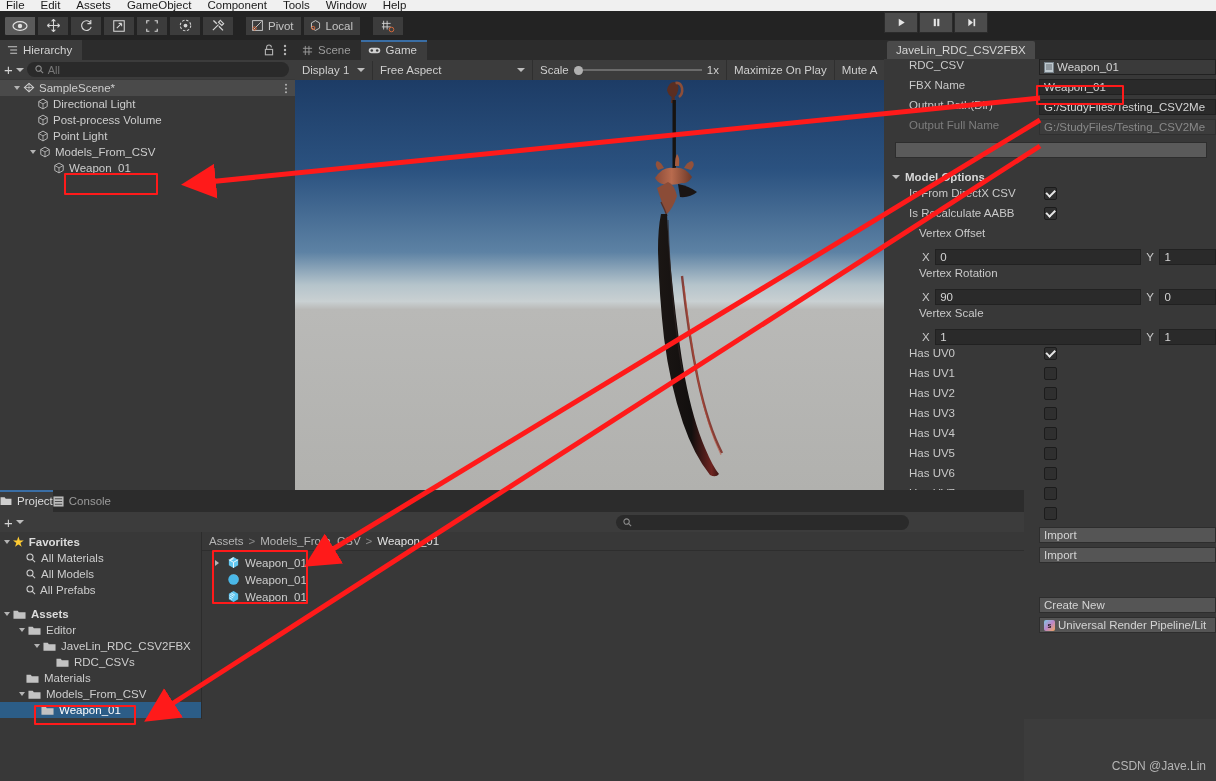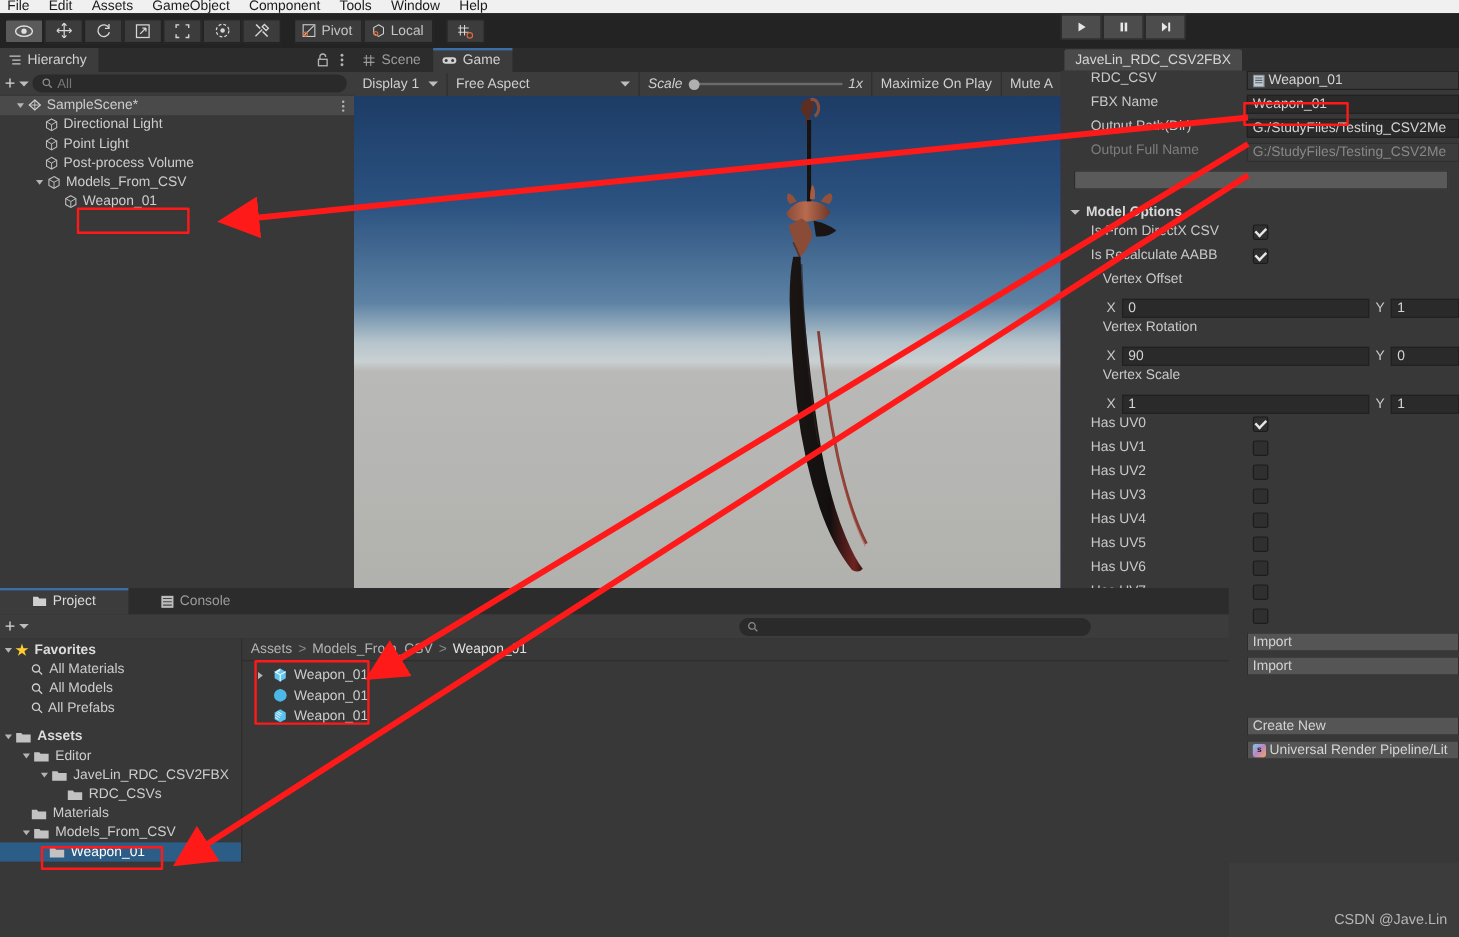--- a/index.html
+++ b/index.html
@@ -152,21 +152,21 @@
   .shader-ico {
     width:11px;height:11px;border-radius:2px; flex:none;
     background:linear-gradient(135deg,#7ec8e3 0%,#bb86c9 50%,#f2a65a 100%);
     display:flex;align-items:center;justify-content:center;
     font-size:7px;color:#1b1b1b;font-weight:bold;
   }
 
   
   #project { left:0; top:490px; width:1024px; height:291px; background:#383838; }
   .pj-tabbar { height:22px; background:#2c2c2c; display:flex; }
-  .pj-tab { display:flex;align-items:center;gap:5px;padding:0 27px;font-size:11.5px;color:#9b9b9b;position:relative;}
+  .pj-tab { display:flex;align-items:center;gap:5px;padding:0 0;font-size:11.5px;color:#9b9b9b;position:relative;}
   .pj-tab.active{ background:#3c3c3c;color:#dcdcdc;}
   .pj-tab.active::before{content:"";position:absolute;left:0;right:0;top:0;height:2px;background:#3a6ea5;}
   .pj-toolbar { height:20px; background:#3c3c3c; display:flex; align-items:center; padding-left:4px;}
   .pj-search {
     width:293px; height:15px; background:#2a2a2a; border-radius:8px; margin-left:auto; margin-right:115px;
     display:flex;align-items:center;padding:0 7px;color:#7a7a7a;font-size:10px;
   }
   .pj-split { display:flex; height:249px; }
   .pj-left { width:202px; background:#383838; border-right:1px solid #2c2c2c; padding-top:2px; overflow:hidden;}
   .pj-right { flex:1; background:#383838; }
@@ -359,30 +359,30 @@
           </svg>
           <span style="margin-left:4px">Directional Light</span>
         </div>
         <div class="hrow">
           <span style="display:inline-block;width:30px"></span>
           <span style="display:inline-block;width:7px"></span>
           <svg width="12" height="12" viewBox="0 0 13 13" style="flex:none">
             <path d="M6.5 1.2l4.6 2.6v5.4L6.5 11.8 1.9 9.2V3.8z" fill="none" stroke="#bdbdbd" stroke-width="1"></path>
             <path d="M1.9 3.8l4.6 2.6 4.6-2.6M6.5 6.4v5.4" fill="none" stroke="#bdbdbd" stroke-width="0.9"></path>
           </svg>
-          <span style="margin-left:4px">Point Light</span>
+          <span style="margin-left:4px">Post-process Volume</span>
         </div>
         <div class="hrow">
           <span style="display:inline-block;width:30px"></span>
           <span style="display:inline-block;width:7px"></span>
           <svg width="12" height="12" viewBox="0 0 13 13" style="flex:none">
             <path d="M6.5 1.2l4.6 2.6v5.4L6.5 11.8 1.9 9.2V3.8z" fill="none" stroke="#bdbdbd" stroke-width="1"></path>
             <path d="M1.9 3.8l4.6 2.6 4.6-2.6M6.5 6.4v5.4" fill="none" stroke="#bdbdbd" stroke-width="0.9"></path>
           </svg>
-          <span style="margin-left:4px">Post-process Volume</span>
+          <span style="margin-left:4px">Point Light</span>
         </div>
         <div class="hrow">
           <span style="display:inline-block;width:30px"></span>
           <span class="arrow-tri down"></span>
           <svg width="12" height="12" viewBox="0 0 13 13" style="flex:none">
             <path d="M6.5 1.2l4.6 2.6v5.4L6.5 11.8 1.9 9.2V3.8z" fill="none" stroke="#bdbdbd" stroke-width="1"></path>
             <path d="M1.9 3.8l4.6 2.6 4.6-2.6M6.5 6.4v5.4" fill="none" stroke="#bdbdbd" stroke-width="0.9"></path>
           </svg>
           <span style="margin-left:4px">Models_From_CSV</span>
         </div>
@@ -419,21 +419,21 @@
     </div>
     <div class="gv-toolbar">
       <div class="gv-seg" style="width:78px;">
         <span>Display 1</span>
         <span class="caret-dn" style="margin-left:auto"></span>
       </div>
       <div class="gv-seg" style="width:160px;">
         <span>Free Aspect</span>
         <span class="caret-dn" style="margin-left:auto"></span>
       </div>
-      <div class="gv-seg" style="width:194px;font-style:italic;">
+      <div class="gv-seg" style="width:194px;">
         <span>Scale</span>
         <div class="scale-track">
             <div class="scale-knob"></div>
           </div>
         <span>1x</span>
       </div>
       <div class="gv-seg">
         <span>Maximize On Play</span>
       </div>
       <div class="gv-seg" style="border-right:none;">

